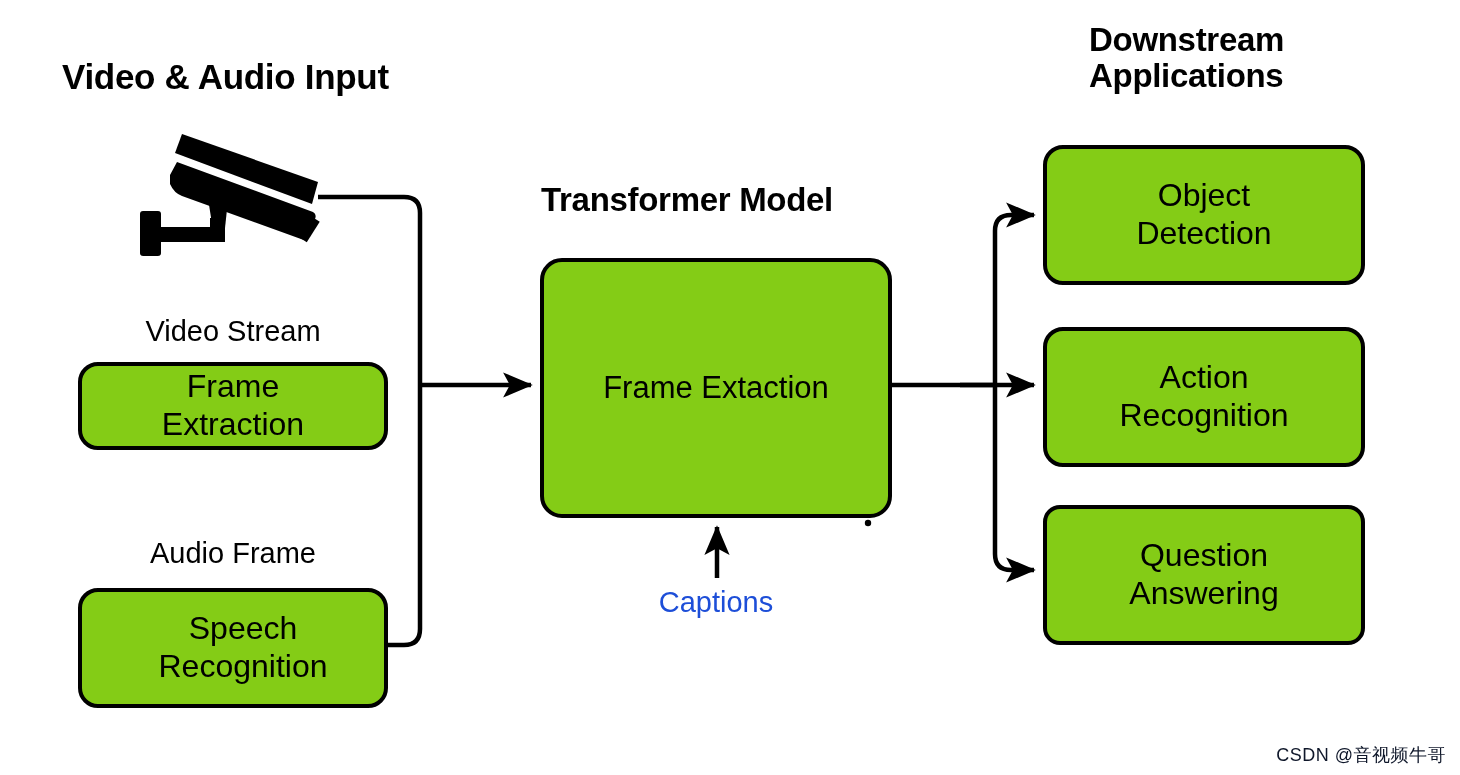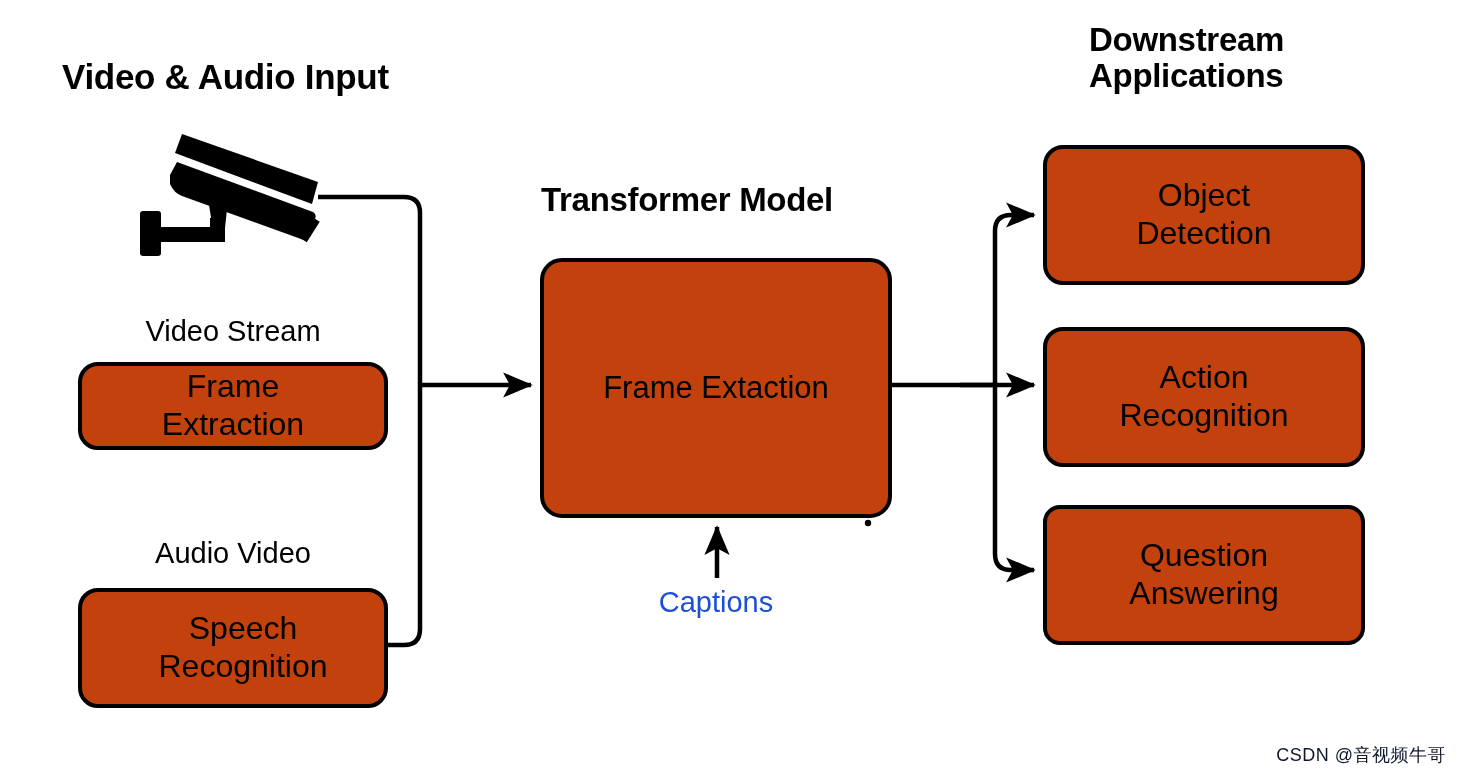--- a/index.html
+++ b/index.html
@@ -23,21 +23,21 @@
     top: 0;
     width: 1460px;
     height: 775px;
     pointer-events: none;
   }
   .node {
     position: absolute;
     box-sizing: border-box;
     border: 4px solid #000000;
     border-radius: 18px;
-    background: #c2410c;
+    background: #84cc16;
     display: flex;
     align-items: center;
     justify-content: center;
     text-align: center;
     color: #000000;
     line-height: 1.18;
     white-space: pre-line;
   }
   .section-title {
     position: absolute;
@@ -142,21 +142,21 @@
         <rect x="12" y="85" width="21" height="45" rx="3"></rect>
       </g>
     </svg>
   </div>
 
   <div class="stream-label" id="label-video">Video Stream</div>
 
   <div class="node" id="node-frame">Frame
 Extraction</div>
 
-  <div class="stream-label" id="label-audio">Audio Video</div>
+  <div class="stream-label" id="label-audio">Audio Frame</div>
 
   <div class="node" id="node-speech">Speech
 Recognition</div>
 
   <div class="section-title" id="title-transformer">Transformer Model</div>
 
   <div class="node" id="node-transformer">Frame Extaction</div>
 
   <div class="plain-label" id="label-captions">Captions</div>
 

